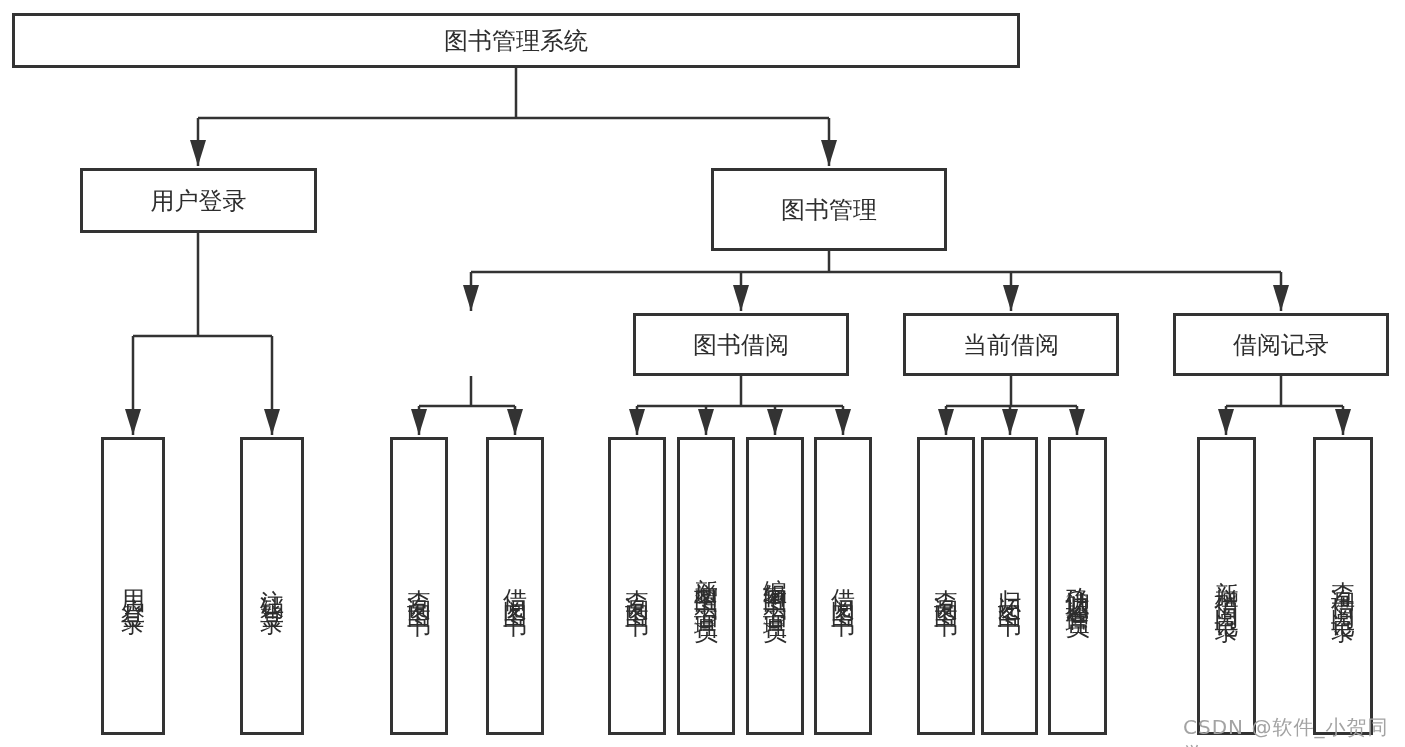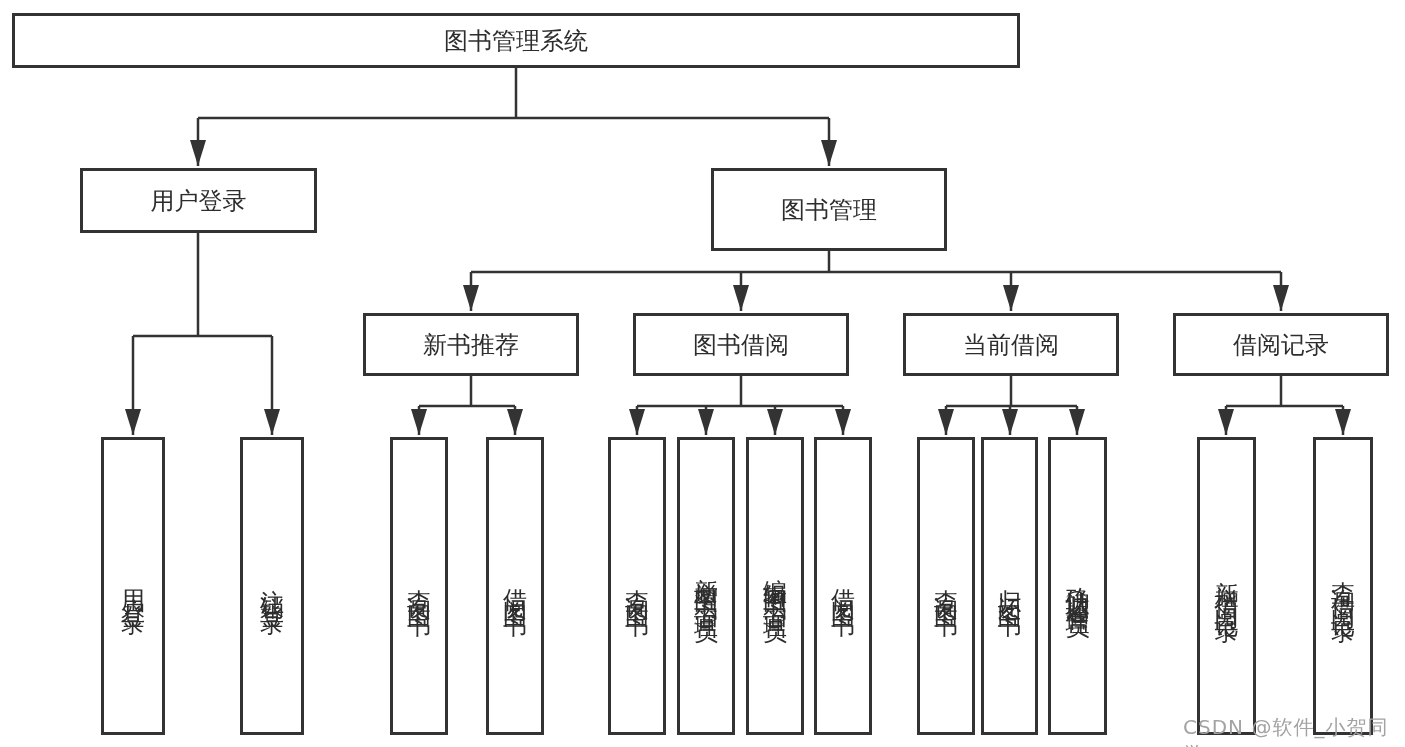--- a/index.html
+++ b/index.html
@@ -80,21 +80,20 @@
     <line x1="1077" y1="406" x2="1077" y2="435" stroke="#333333" stroke-width="2.5" marker-end="url(#ah)"></line>
     <line x1="1226" y1="406" x2="1226" y2="435" stroke="#333333" stroke-width="2.5" marker-end="url(#ah)"></line>
     <line x1="1343" y1="406" x2="1343" y2="435" stroke="#333333" stroke-width="2.5" marker-end="url(#ah)"></line>
   </svg>
 
   <div class="node" style="left:12px;top:13px;width:1008px;height:55px">图书管理系统</div>
 
   <div class="node" style="left:80px;top:168px;width:237px;height:65px">用户登录</div>
   <div class="node" style="left:711px;top:168px;width:236px;height:83px">图书管理</div>
 
-  <div class="node" style="left:363px;top:313px;width:216px;height:63px">新书推荐</div>
   <div class="node" style="left:633px;top:313px;width:216px;height:63px">图书借阅</div>
   <div class="node" style="left:903px;top:313px;width:216px;height:63px">当前借阅</div>
   <div class="node" style="left:1173px;top:313px;width:216px;height:63px">借阅记录</div>
 
   <div class="node leaf" style="left:101px;top:437px;width:64px;height:298px">用户登录</div>
   <div class="node leaf" style="left:240px;top:437px;width:64px;height:298px">注销登录</div>
 
   <div class="node leaf" style="left:390px;top:437px;width:58px;height:298px">查询图书</div>
   <div class="node leaf" style="left:486px;top:437px;width:58px;height:298px">借阅图书</div>
 

